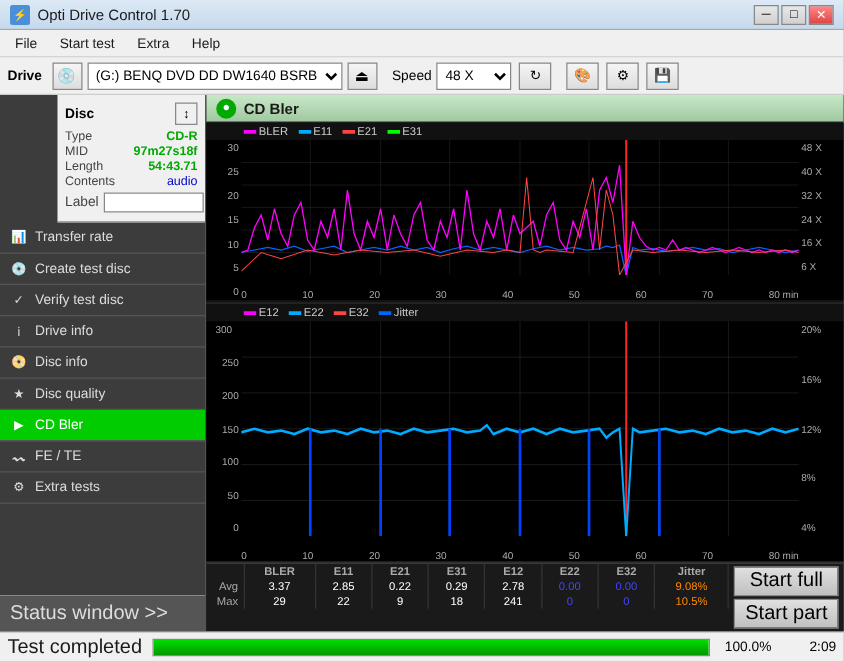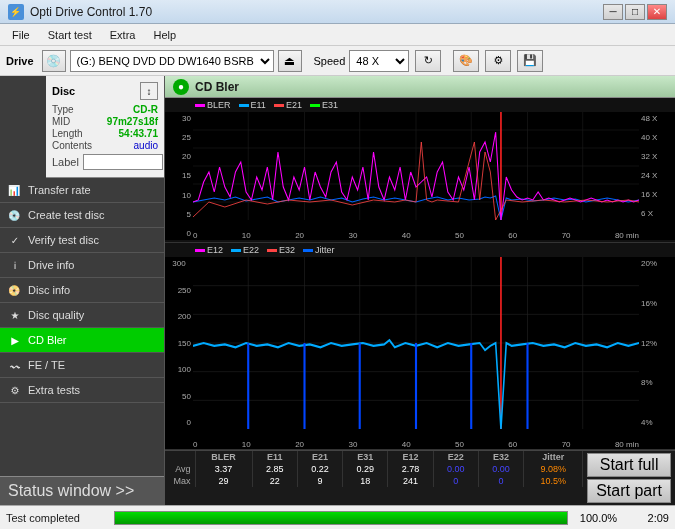--- a/index.html
+++ b/index.html
@@ -78,21 +78,21 @@
     .stats-table th { color: #aaa; padding: 1px 4px; text-align: center; border-right: 1px solid #333; }
     .stats-table td { color: #fff; padding: 1px 4px; text-align: center; border-right: 1px solid #333; }
     .stats-table td.label { color: #aaa; text-align: right; }
     .stats-table td.zero { color: #4444ff; }
     .stats-table td.orange { color: #ff8800; }
     .stats-buttons { display: flex; flex-direction: column; justify-content: space-around; padding: 2px 4px; gap: 2px; }
     .stats-btn { padding: 2px 8px; font-size: 16px; border: 1px solid #888; background: linear-gradient(to bottom, #e0e0e0, #c0c0c0); cursor: pointer; white-space: nowrap; }
     
     
     .bottom-bar { height: 24px; background: #f0f0f0; border-top: 1px solid #aaa; display: flex; align-items: center; gap: 8px; padding: 0 6px; }
-    .status-text { font-size: 11px; color: #1a1a1a; min-width: 100px; }
+    .status-text { font-size: 16px; color: #1a1a1a; min-width: 100px; }
     .progress-bar { flex: 1; height: 14px; border: 1px solid #888; background: #e0e0e0; overflow: hidden; }
     .progress-fill { height: 100%; background: linear-gradient(to bottom, #00dd00, #009900); width: 100%; }
     .progress-pct { font-size: 11px; min-width: 45px; text-align: center; }
     .time-display { font-size: 11px; min-width: 40px; text-align: right; }
   </style>
 </head>
 <body>
 
 <div class="titlebar">
   <div class="titlebar-left">

